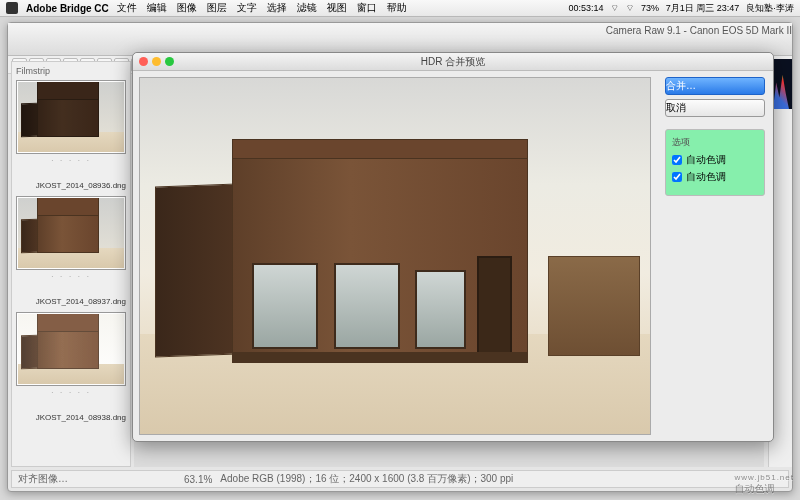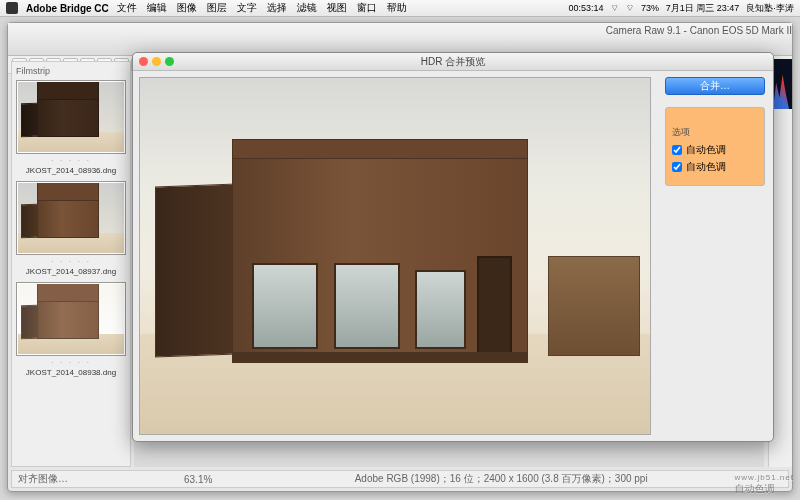--- a/index.html
+++ b/index.html
@@ -13,39 +13,39 @@
 .acr-window{position:absolute;left:7px;top:22px;width:786px;height:470px;background:#e6e6e6;border:1px solid #999;border-radius:4px;box-shadow:0 2px 8px rgba(0,0,0,.3)}
 .acr-title{height:33px;background:linear-gradient(#f5f5f5,#dcdcdc);text-align:right;font-size:10px;line-height:16px;color:#555;border-bottom:1px solid #bbb}
 .acr-tools{height:18px;background:#efefef;border-bottom:1px solid #ccc;display:flex;align-items:center;padding:0 4px;gap:2px}
 .acr-tools .tb{width:15px;height:14px;background:#f7f7f7;border:1px solid #bbb;border-radius:2px}
 .filmstrip{position:absolute;left:3px;top:38px;width:120px;bottom:24px;background:#efefef;border:1px solid #ccc;padding:4px;overflow:hidden}
 .fs-head{font-size:9px;color:#666;margin-bottom:4px}
 .thumb{margin-bottom:6px}
 .thumb .tfr{width:110px;height:74px;background:#fff;border:1px solid #999;padding:1px;position:relative}
 .thumb .timg{width:100%;height:100%}
 .thumb .star{text-align:center;color:#aaa;font-size:8px;letter-spacing:2px;margin-top:2px}
-.thumb .tcap{font-size:8px;text-align:center;color:#333;margin-top:1px}
+.thumb .tcap{font-size:8px;text-align:right;color:#333;margin-top:16px}
 .right-panel{position:absolute;right:0;top:36px;width:24px;bottom:24px;background:#efefef;border-left:1px solid #ccc}
 .right-panel .hist{width:100%;height:50px;background:#0a1020;position:relative;overflow:hidden}
 .right-panel .hist::after{content:"";position:absolute;left:4px;bottom:0;width:16px;height:38px;background:linear-gradient(45deg,#3b6fe0 30%,#f33 70%,#3e3 90%);clip-path:polygon(0 100%,20% 30%,40% 70%,60% 10%,80% 60%,100% 100%)}
 .bottom-bar{position:absolute;left:3px;right:3px;bottom:3px;height:18px;background:#efefef;border:1px solid #ccc;display:flex;align-items:center;padding:0 6px;gap:8px;font-size:8px;color:#666}
 .main-area{position:absolute;left:126px;right:28px;top:36px;bottom:24px;background:#dcdcdc}
 
 .hdr-dialog{position:absolute;left:132px;top:52px;width:642px;height:390px;background:#ececec;border:1px solid #888;border-radius:5px;box-shadow:0 5px 20px rgba(0,0,0,.4)}
 .hdr-tb{height:18px;background:linear-gradient(#f5f5f5,#dcdcdc);border-bottom:1px solid #bbb;position:relative;text-align:center;line-height:18px;font-size:10px;color:#444;border-radius:5px 5px 0 0}
 .tl{position:absolute;left:6px;top:4px;display:flex;gap:4px}
 .tl span{width:9px;height:9px;border-radius:50%}
 .tl .r{background:#ff5f57}.tl .y{background:#febc2e}.tl .g{background:#28c840}
 .hdr-body{position:absolute;top:18px;bottom:0;left:0;right:0;display:flex}
 .hdr-prev{flex:1;padding:6px}
 .hdr-img{width:100%;height:100%;background:#fff;border:1px solid #aaa;position:relative;overflow:hidden}
 .hdr-side{width:116px;padding:6px 8px;display:flex;flex-direction:column;gap:4px}
-.btn{height:18px;border:1px solid #999;border-radius:3px;font-size:10px;text-align:center;line-height:16px;background:linear-gradient(#fcfcfc,#e6e6e6)}
+.btn{height:18px;border:1px solid #999;border-radius:3px;font-size:10px;line-height:16px;background:linear-gradient(#fcfcfc,#e6e6e6)}
 .btn.primary{background:linear-gradient(#6fb4ff,#2a7ae8);color:#fff;border-color:#1e63c8}
-.grp{border:1px solid #bbb;border-radius:3px;padding:18px 6px 8px;margin-top:8px;background:#fdba74}
+.grp{border:1px solid #bbb;border-radius:3px;padding:6px 6px 8px;margin-top:8px;background:#86efac}
 .grp .gt{font-size:9px;color:#555;margin-bottom:4px}
 .cb{display:flex;align-items:center;gap:4px;font-size:9px;margin:3px 0}
 .cb input{width:10px;height:10px}
 .sel{display:flex;align-items:center;gap:4px;font-size:9px}
 .sel select{flex:1;height:15px;font-size:9px;border:1px solid #999;border-radius:2px;background:#fff}
 .swatch{width:14px;height:12px;background:#c0392b;border:1px solid #888;margin-left:4px}
 
 
 .sky{position:absolute;inset:0;background:linear-gradient(#d8d8d6 0%,#ecebe3 30%,#f1ece0 55%,#e8dcc6 80%)}
 .ground{position:absolute;left:0;right:0;bottom:0;height:28%;background:linear-gradient(#e5d8bf,#d9c9ac)}
@@ -160,21 +160,21 @@
   <div class="main-area"></div>
 
   <div class="right-panel">
     <div class="hist"></div>
   </div>
 
   <div class="bottom-bar">
     <span>对齐图像…</span>
     <span style="flex:0 0 100px"></span>
     <span>63.1%</span>
-    <span style="flex:1;text-align:center">Adobe RGB (1998)；16 位；2400 x 1600 (3.8 百万像素)；300 ppi</span>
+    <span style="flex:1;">Adobe RGB (1998)；16 位；2400 x 1600 (3.8 百万像素)；300 ppi</span>
   </div>
 </div>
 
 <div class="hdr-dialog">
   <div class="hdr-tb">
     <div class="tl">
       <span class="r"></span>
       <span class="y"></span>
       <span class="g"></span>
     </div>
@@ -190,20 +190,21 @@
         <div class="bldg front"></div>
         <div class="win w1"></div>
           <div class="win w2"></div>
           <div class="win w3"></div>
         <div class="door"></div>
         <div class="porch"></div>
       </div>
     </div>
     <div class="hdr-side">
       <div class="btn primary">合并…</div>
+      <div class="btn">取消</div>
 
       <div class="grp">
         <div class="gt">选项</div>
         <label class="cb">
             <input type="checkbox" checked="" style="">
             <span>自动色调</span>
           </label>
         <label class="cb">
             <input type="checkbox" checked="" style="">
             <span>自动色调</span>

